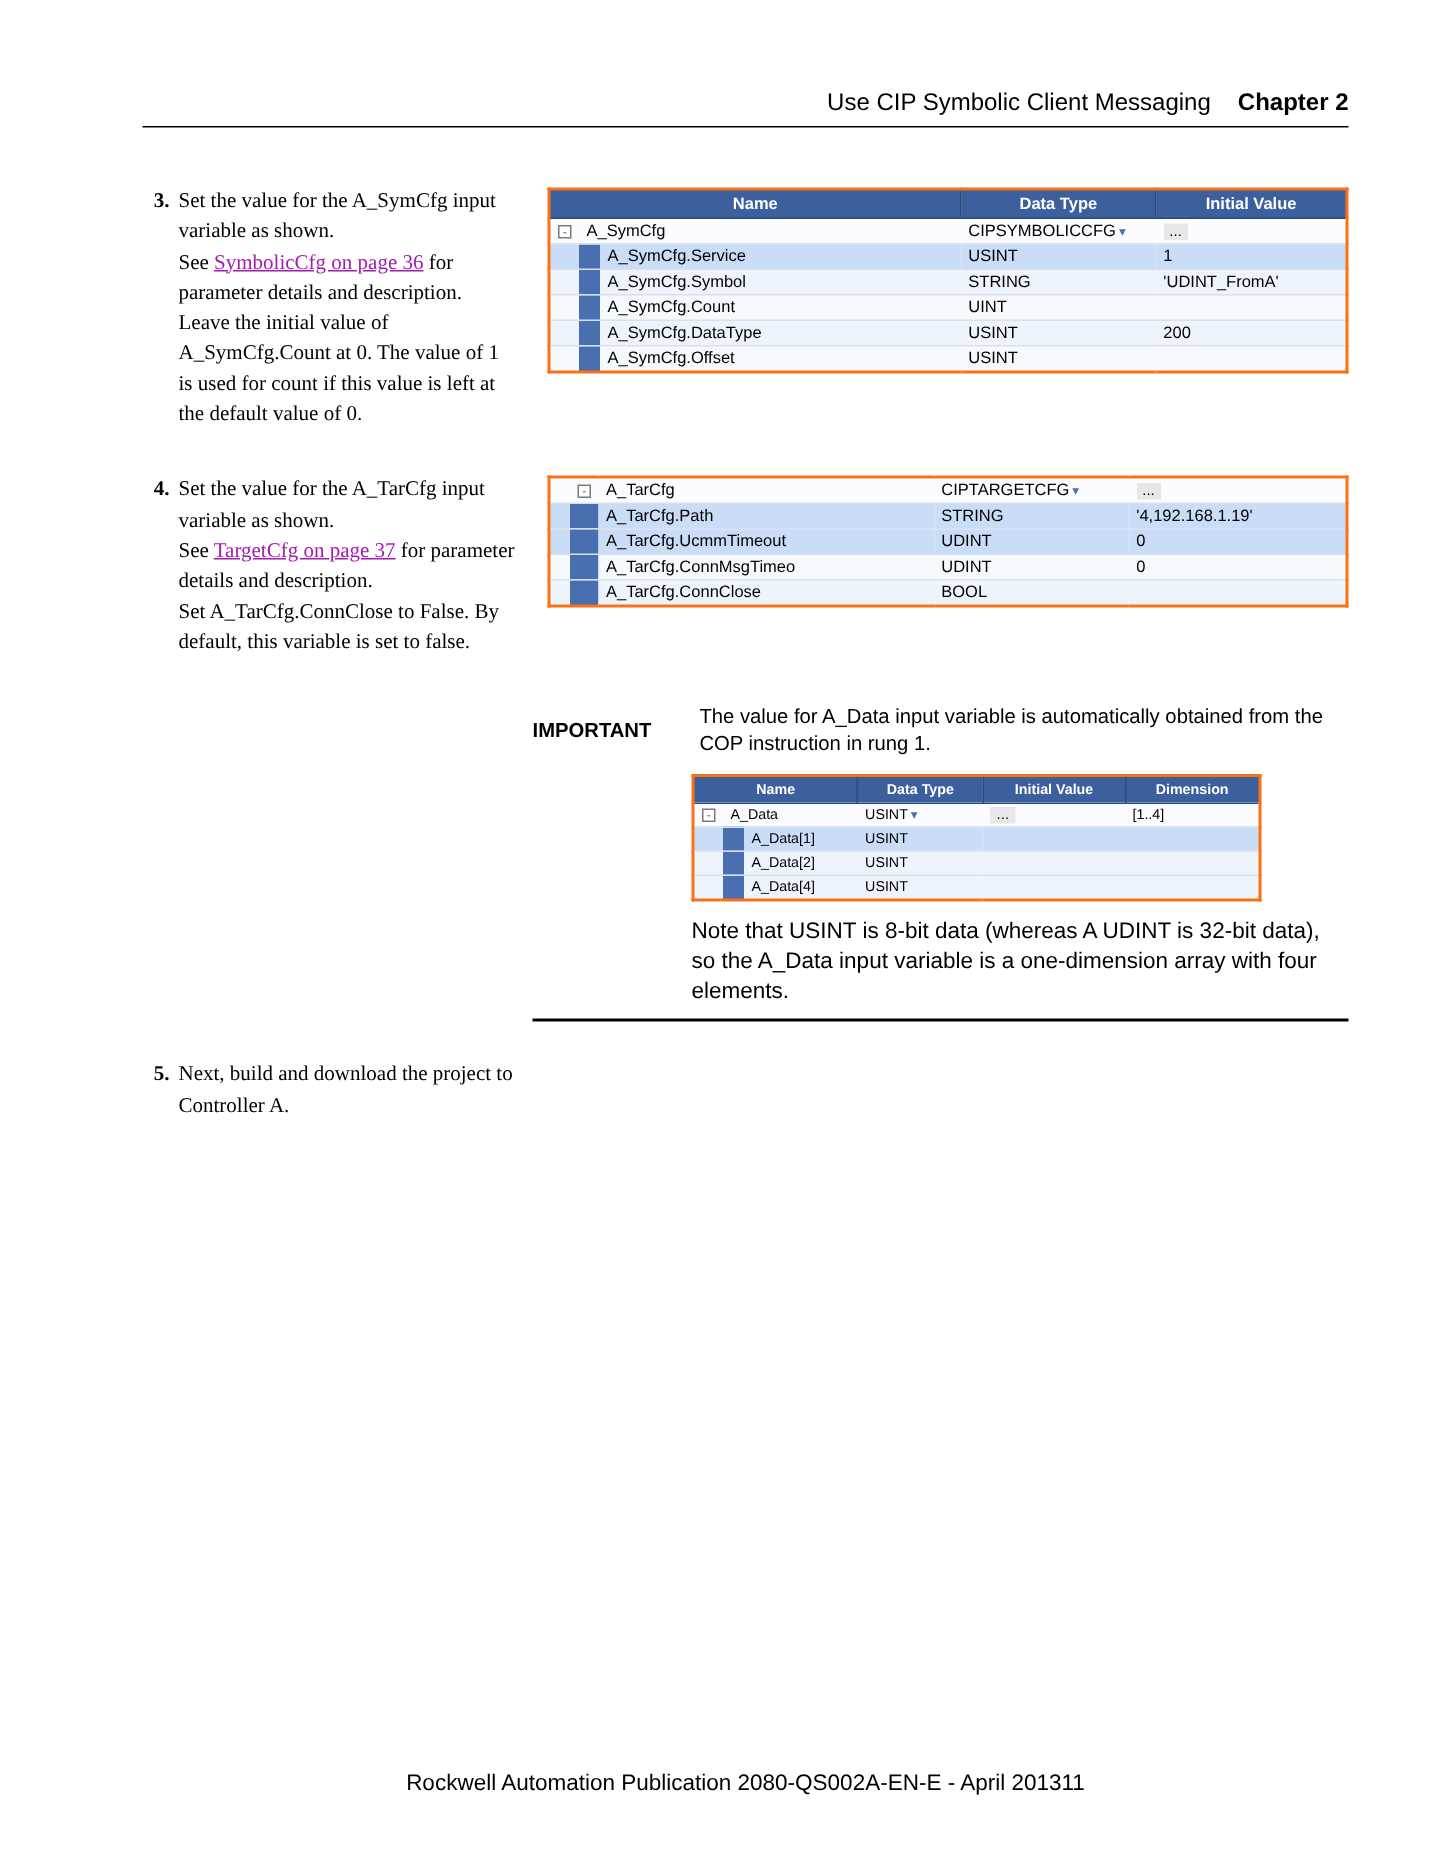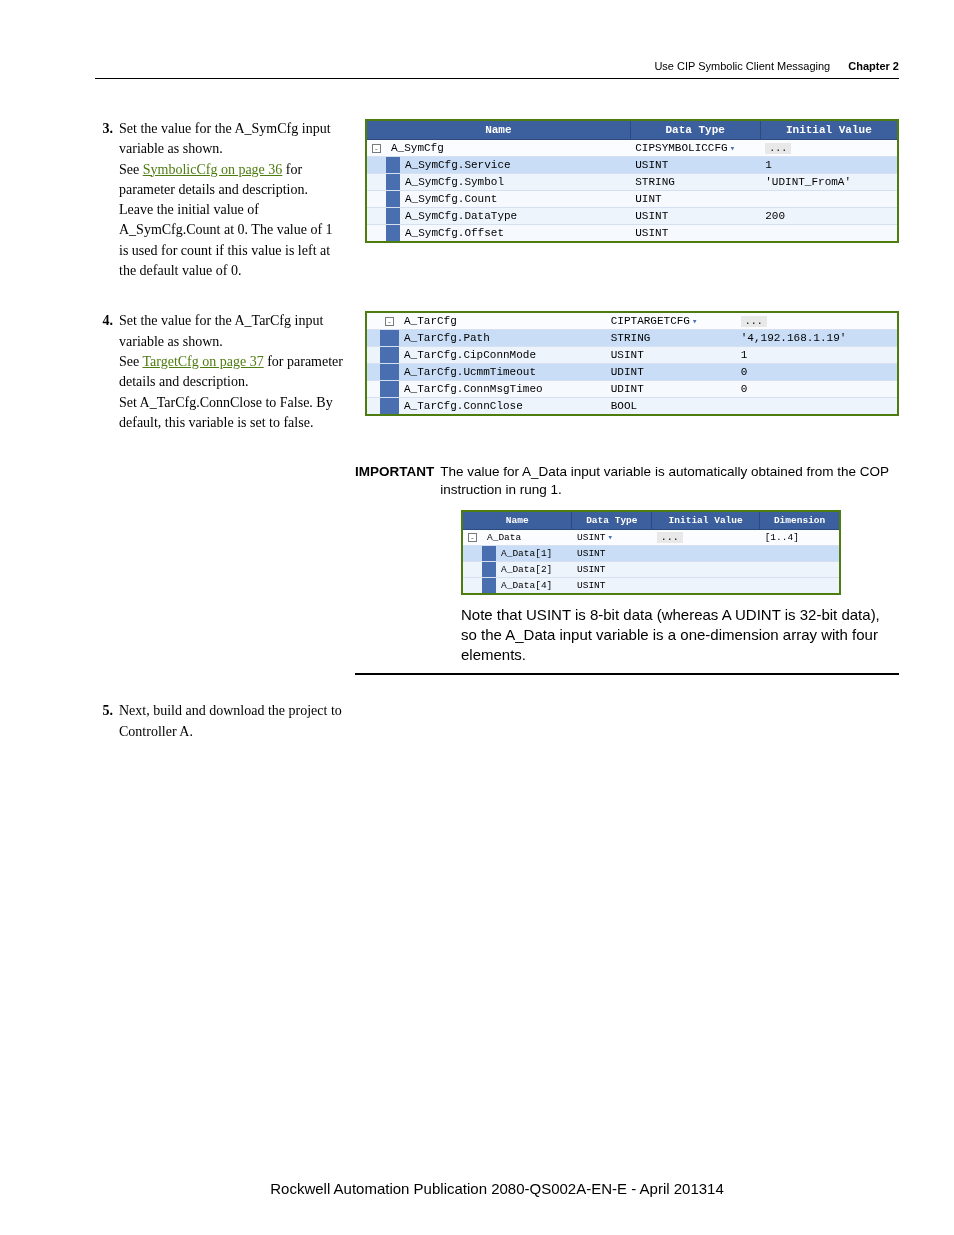--- a/index.html
+++ b/index.html
@@ -13,21 +13,21 @@
   }
   .page {
     padding: 60px 55px 40px 95px;
   }
   .header {
     display: flex;
     justify-content: flex-end;
     align-items: flex-start;
     gap: 18px;
     font-family: Arial, Helvetica, sans-serif;
-    font-size: 11px;
+    font-size: 16px;
     margin-bottom: 6px;
   }
   .header-rule {
     border: none;
     border-top: 1px solid #000;
     margin-bottom: 40px;
   }
   .chapter-label { font-weight: bold; }
   .content-row {
     display: flex;
@@ -37,27 +37,27 @@
   }
   .step-col {
     flex: 0 0 250px;
     display: flex;
     gap: 6px;
     font-size: 14px;
     line-height: 1.45;
   }
   .step-num { font-weight: bold; min-width: 18px; text-align: right; }
   .step-text { flex: 1; }
-  .step-text a { color: #4d7c0f; text-decoration: underline; }
+  .step-text a { color: #a21caf; text-decoration: underline; }
   .fig-col { flex: 1; }
   
   .fig-table {
-    border: 2px solid #4d7c0f;
+    border: 2px solid #f97316;
     border-collapse: collapse;
-    font-family: Liberation Mono, monospace;
+    font-family: Liberation Sans, sans-serif;
     font-size: 11px;
     width: 100%;
   }
   .fig-table.small { font-size: 9.5px; }
   .fig-table th {
     background: #3c5f9e;
     color: #fff;
     font-weight: bold;
     text-align: center;
     padding: 3px 6px;
@@ -85,25 +85,26 @@
   .type-col { width: 130px; }
   .val-col {}
   .ellipsis { background: #e8e8e8; display: inline-block; padding: 0 4px; font-size: 10px; }
 
   .important-box {
     margin-left: 260px;
     margin-top: 10px;
   }
   .important-head {
     display: flex;
-    gap: 6px;
+    gap: 32px;
     font-family: Arial, Helvetica, sans-serif;
     font-size: 13.5px;
     line-height: 1.35;
     margin-bottom: 10px;
+    align-items: center;
   }
   .important-label { font-weight: bold; }
   .important-body {}
   .important-inner-table-wrap { margin: 8px 0 10px 106px; width: 380px; }
   .important-note {
     font-family: Arial, Helvetica, sans-serif;
     font-size: 15px;
     line-height: 1.35;
     margin-left: 106px;
     margin-top: 8px;
@@ -216,27 +217,20 @@
           <td class="type-col"><span>CIPTARGETCFG</span><span class="drop-arrow">▾</span></td>
           <td><span class="ellipsis">...</span></td>
         </tr>
         <tr class="sel">
           <td class="indent-cell"></td>
               <td class="indent-cell indent-blue"></td>
           <td>A_TarCfg.Path</td>
           <td>STRING</td>
           <td>'4,192.168.1.19'</td>
         </tr>
-        <tr class="child">
-          <td class="indent-cell"></td>
-              <td class="indent-cell indent-blue"></td>
-          <td>A_TarCfg.CipConnMode</td>
-          <td>USINT</td>
-          <td>1</td>
-        </tr>
         <tr class="sel">
           <td class="indent-cell"></td>
               <td class="indent-cell indent-blue"></td>
           <td>A_TarCfg.UcmmTimeout</td>
           <td>UDINT</td>
           <td>0</td>
         </tr>
         <tr class="childalt">
           <td class="indent-cell"></td>
               <td class="indent-cell indent-blue"></td>
@@ -317,14 +311,14 @@
         <span>Next, build and download the project to Controller A.</span>
       </div>
     </div>
     <div class="fig-col"></div>
   </div>
 
 </div>
 
 <div class="footer">
   <span>Rockwell Automation Publication 2080-QS002A-EN-E - April 2013</span>
-  <span>14</span>
+  <span>11</span>
 </div>
 
 </body></html>

